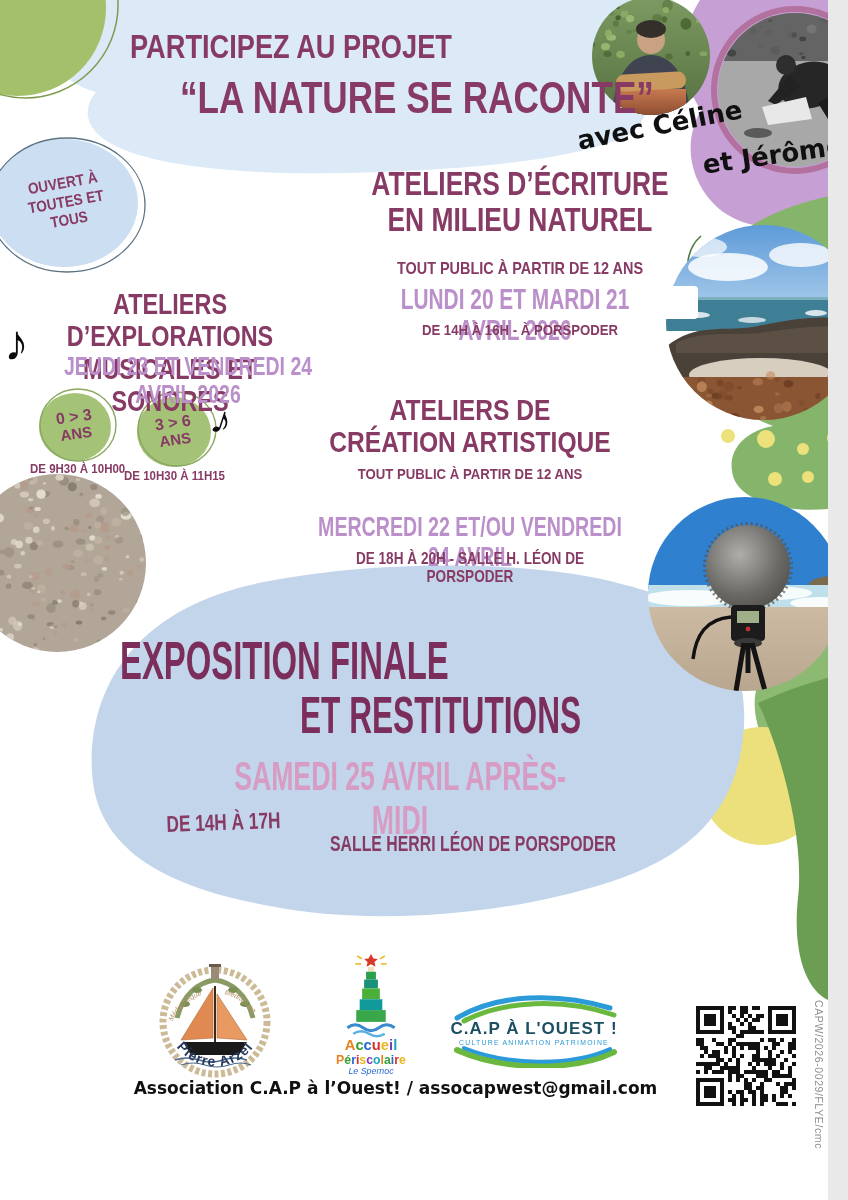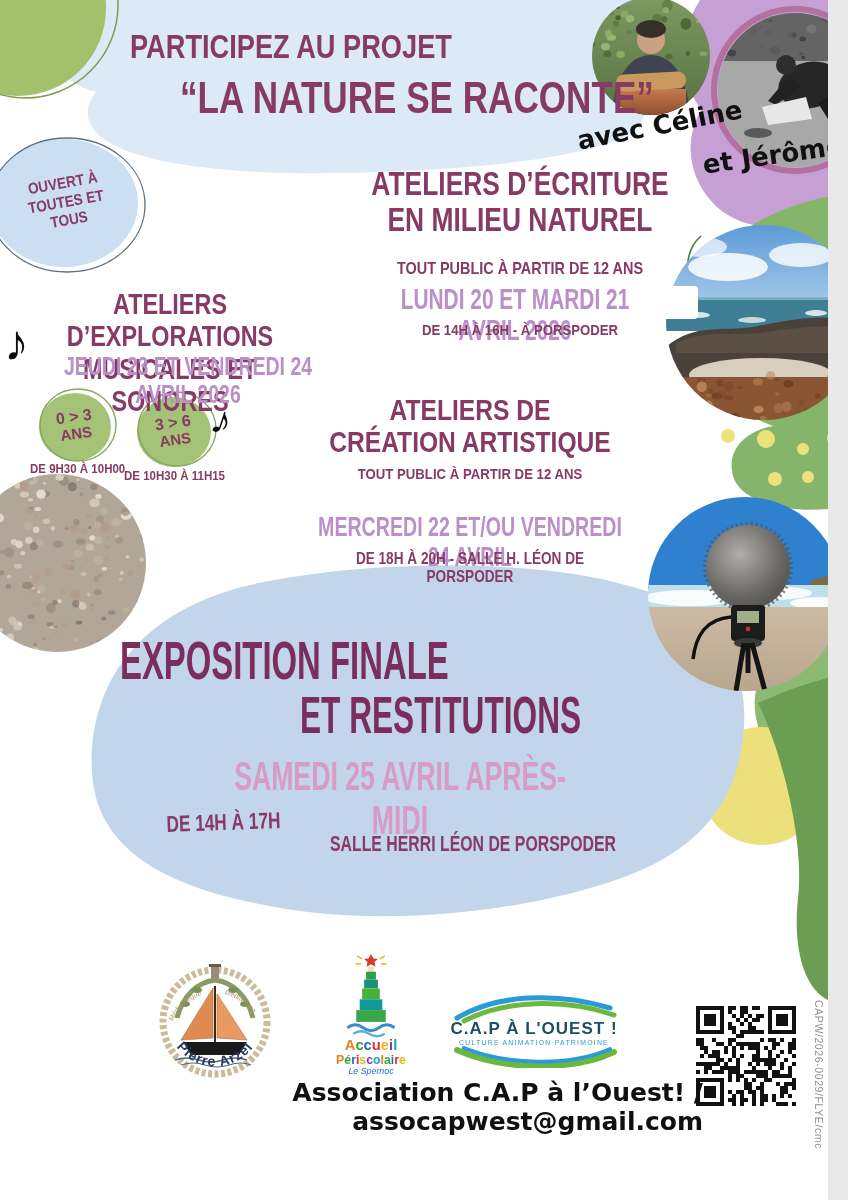--- a/index.html
+++ b/index.html
@@ -804,15 +804,15 @@
       <rect x="74" y="2" width="28" height="28" fill="#111"></rect>
       <rect x="78" y="6" width="20" height="20" fill="#fff"></rect>
       <rect x="82" y="10" width="12" height="12" fill="#111"></rect>
       <rect x="2" y="74" width="28" height="28" fill="#111"></rect>
       <rect x="6" y="78" width="20" height="20" fill="#fff"></rect>
       <rect x="10" y="82" width="12" height="12" fill="#111"></rect>
     </svg>
 
   <div class="abs" style="left:813px;top:1000px;height:160px;writing-mode:vertical-rl;font-size:10.5px;color:#8f8f8f;letter-spacing:.6px;z-index:3">CAPW/2026-0029/FLYE/cmc</div>
 
-  <div class="abs hand ctr" style="left:88px;top:1078px;width:615px;font-size:25px;text-align:right;z-index:5">Association C.A.P à l’Ouest! / assocapwest@gmail.com</div>
+  <div class="abs hand ctr" style="left:88px;top:1078px;width:615px;font-size:17px;text-align:center;z-index:5">Association C.A.P à l’Ouest! / assocapwest@gmail.com</div>
 
 </div>
 
 </body></html>

